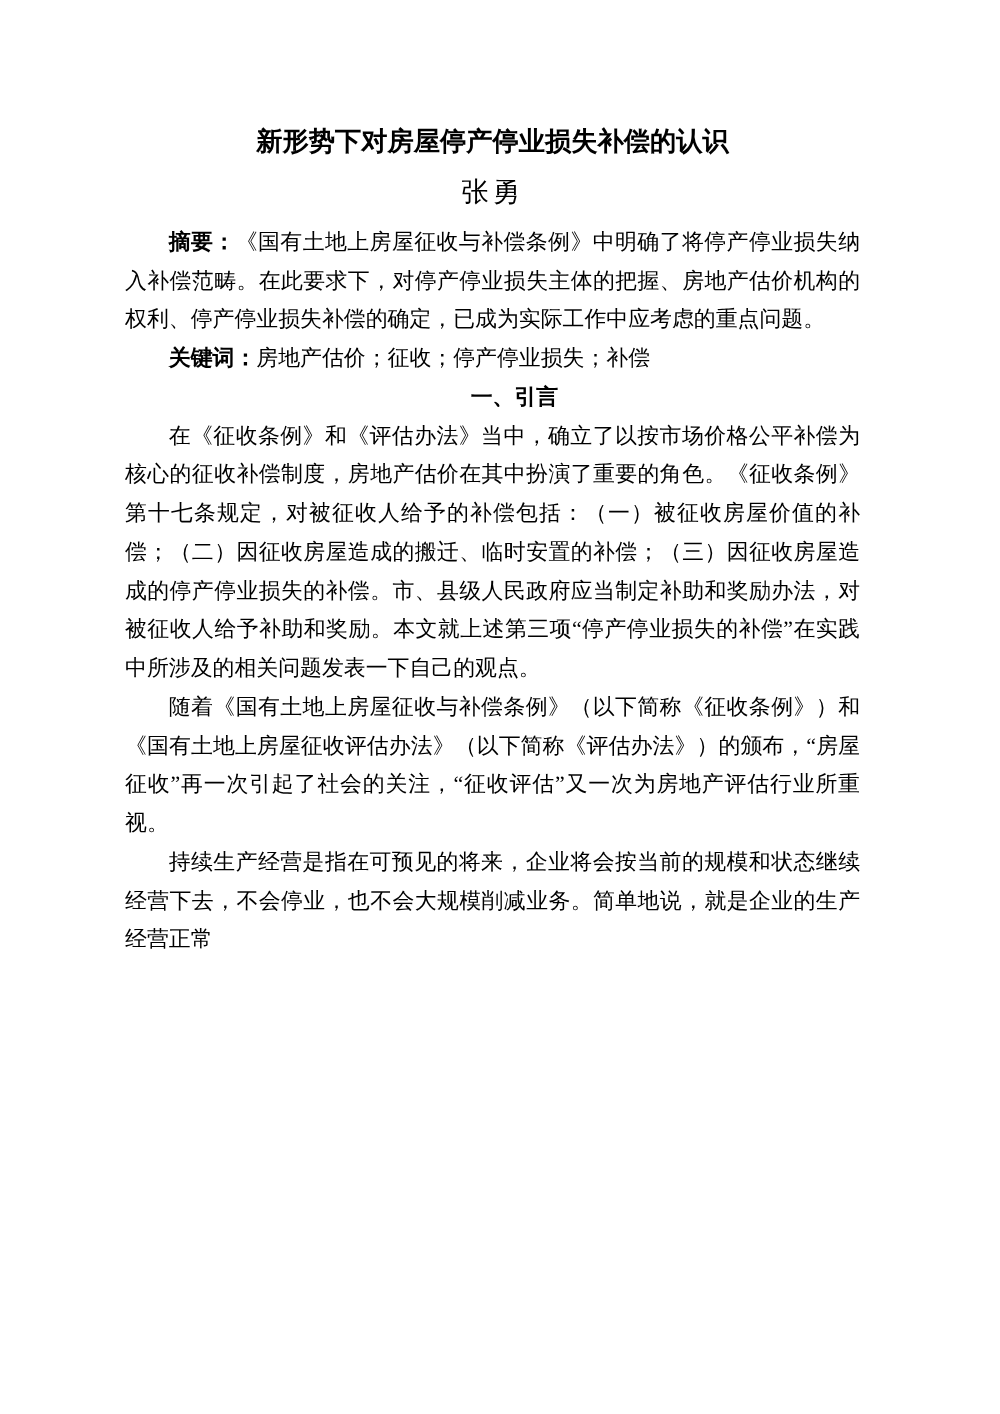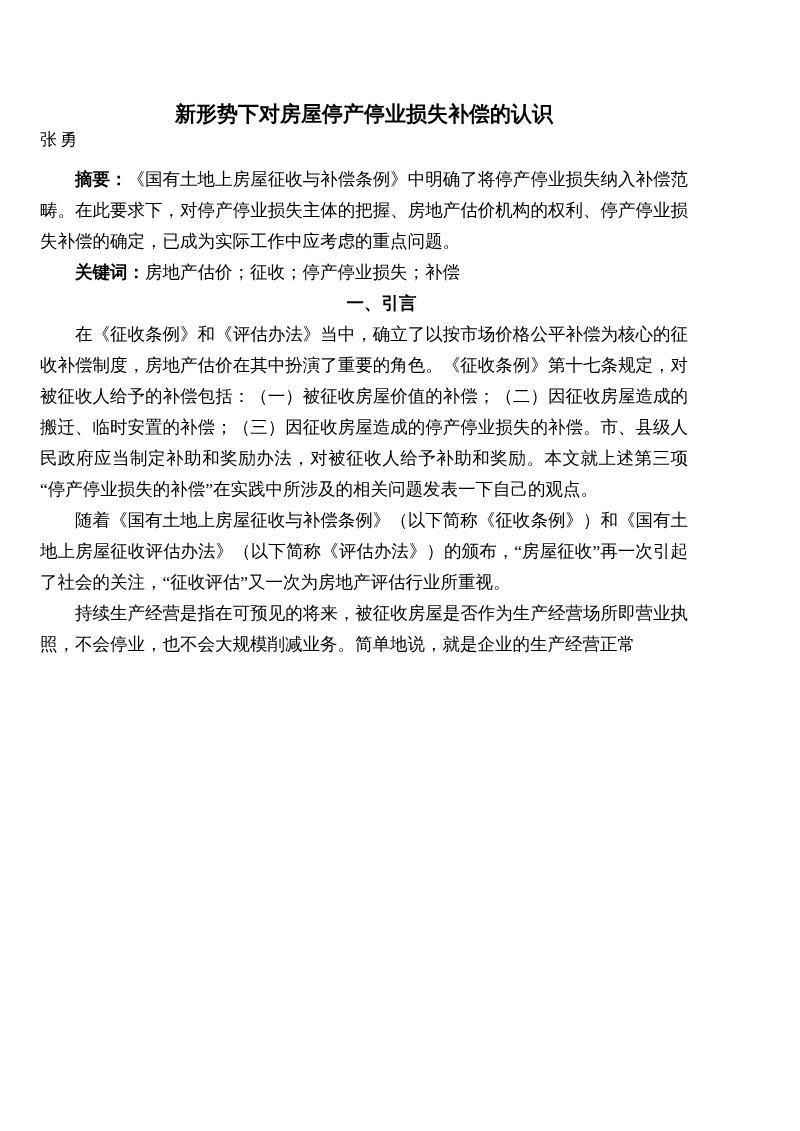--- a/index.html
+++ b/index.html
@@ -6,37 +6,39 @@
   html, body {
     margin: 0;
     padding: 0;
     background: #ffffff;
   }
   .page {
     position: relative;
     width: 800px;
     height: 1131px;
     margin: 0 auto;
-    padding: 100px 112px 0 40px;
+    padding: 100px 112px 0 100px;
     background: #ffffff;
     color: #000000;
     font-family: "Liberation Serif", "DejaVu Serif", serif;
     overflow: hidden;
   }
   .title {
     margin: 0;
     font-size: 21px;
     line-height: 28px;
     font-weight: 700;
     text-align: center;
     font-family: "Liberation Sans", "DejaVu Sans", sans-serif;
   }
   .author {
-    font-size: 17px;
+    margin-top: 14px;
+    font-size: 22px;
     line-height: 24px;
+    text-align: center;
     letter-spacing: 3px;
   }
   .para {
     margin: 0;
     font-size: 17.5px;
     line-height: 31px;
     text-align: justify;
     text-indent: 2em;
     word-break: break-all;
   }
@@ -67,16 +69,16 @@
   <div class="author">张勇</div>
 
   <p class="para abstract"><span class="label">摘要：</span><span>《国有土地上房屋征收与补偿条例》中明确了将停产停业损失纳入补偿范畴。在此要求下，对停产停业损失主体的把握、房地产估价机构的权利、停产停业损失补偿的确定，已成为实际工作中应考虑的重点问题。</span></p>
 
   <p class="para"><span class="label">关键词：</span><span>房地产估价；征收；停产停业损失；补偿</span></p>
 
   <div>
       <h2 class="heading">一、引言</h2>
       <p class="para">在《征收条例》和《评估办法》当中，确立了以按市场价格公平补偿为核心的征收补偿制度，房地产估价在其中扮演了重要的角色。《征收条例》第十七条规定，对被征收人给予的补偿包括：（一）被征收房屋价值的补偿；（二）因征收房屋造成的搬迁、临时安置的补偿；（三）因征收房屋造成的停产停业损失的补偿。市、县级人民政府应当制定补助和奖励办法，对被征收人给予补助和奖励。本文就上述第三项“停产停业损失的补偿”在实践中所涉及的相关问题发表一下自己的观点。</p>
       <p class="para">随着《国有土地上房屋征收与补偿条例》（以下简称《征收条例》）和《国有土地上房屋征收评估办法》（以下简称《评估办法》）的颁布，“房屋征收”再一次引起了社会的关注，“征收评估”又一次为房地产评估行业所重视。</p>
-      <p class="para">持续生产经营是指在可预见的将来，被征收房屋是否作为生产经营场所即营业执照，不会停业，也不会大规模削减业务。简单地说，就是企业的生产经营正常</p>
+      <p class="para">持续生产经营是指在可预见的将来，企业将会按当前的规模和状态继续经营下去，不会停业，也不会大规模削减业务。简单地说，就是企业的生产经营正常</p>
     </div>
 
 </div>
 
 </body></html>

